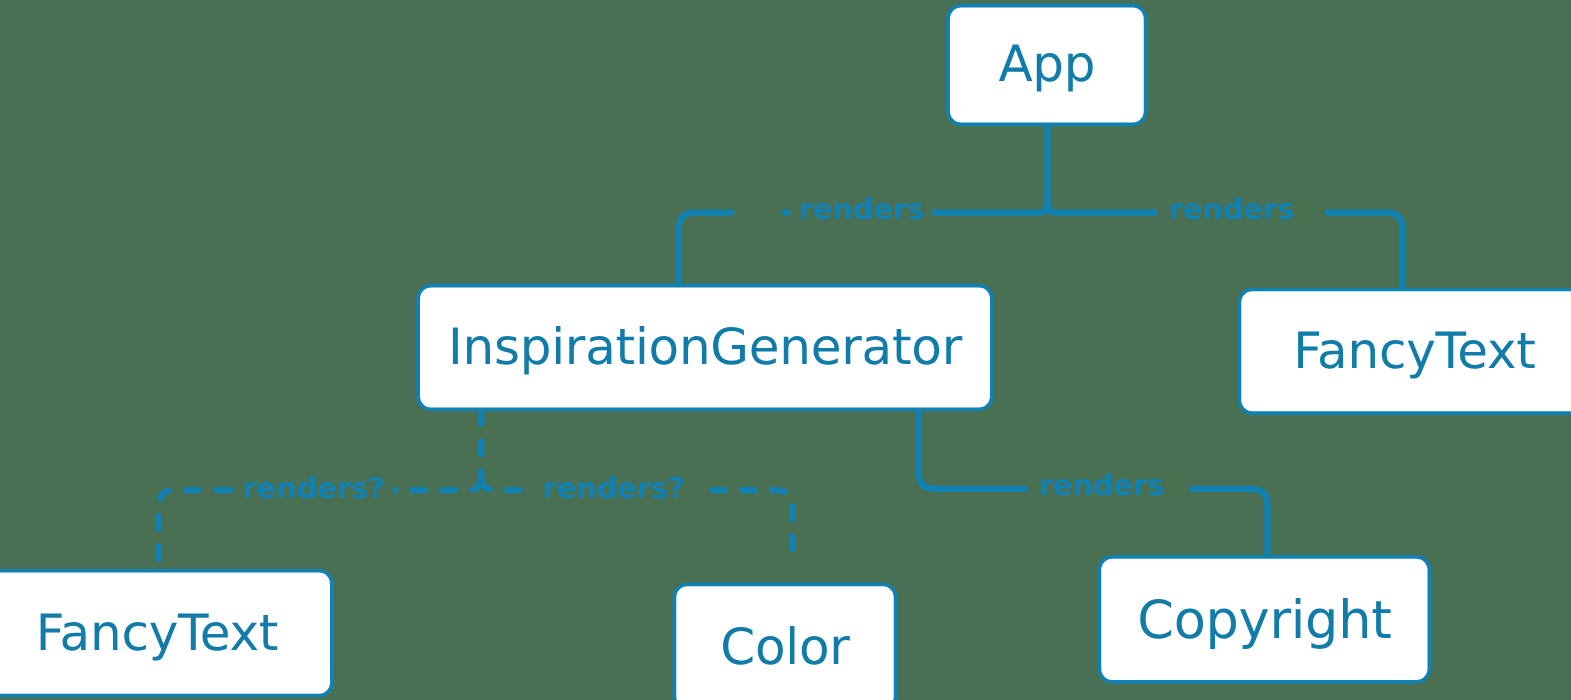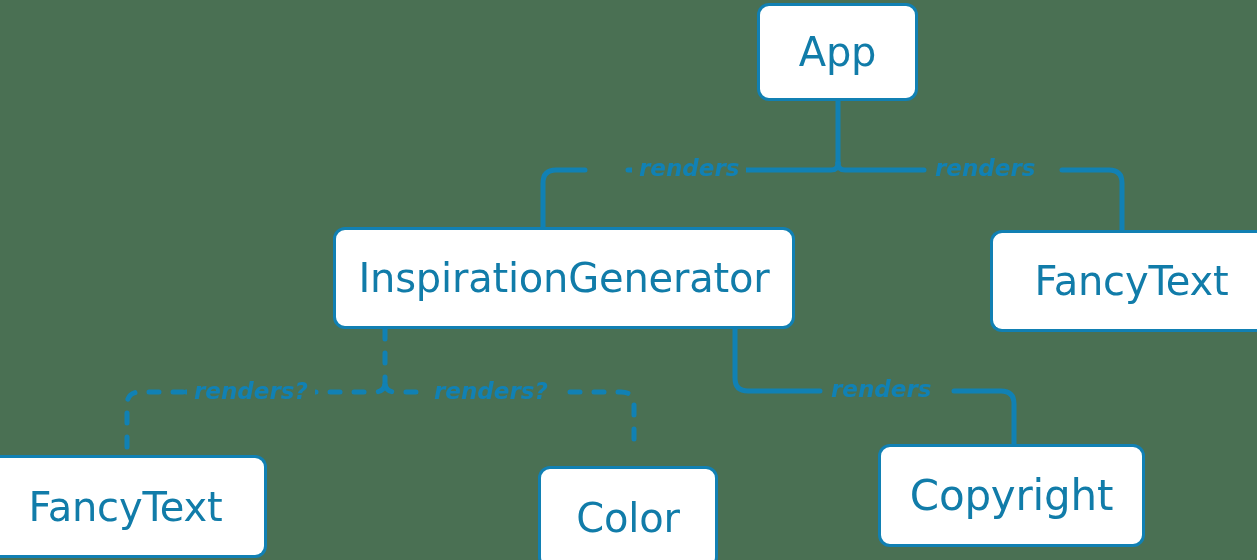--- a/index.html
+++ b/index.html
@@ -54,21 +54,20 @@
   .edge-label {
     position: absolute;
     color: #1181b4;
     font-size: 23px;
     font-weight: 700;
     line-height: 1;
     white-space: nowrap;
     z-index: 2;
     background: #4a7053;
     padding: 0 7px;
-    font-style: italic;
   }
   #label-app-left     { left: 632px;  top: 157px; }
   #label-app-right    { left: 928px;  top: 157px; }
   #label-ig-left      { left: 187px;  top: 380px; }
   #label-ig-mid       { left: 427px;  top: 380px; }
   #label-ig-right     { left: 824px;  top: 378px; }
 </style>
 </head>
 <body>
 

